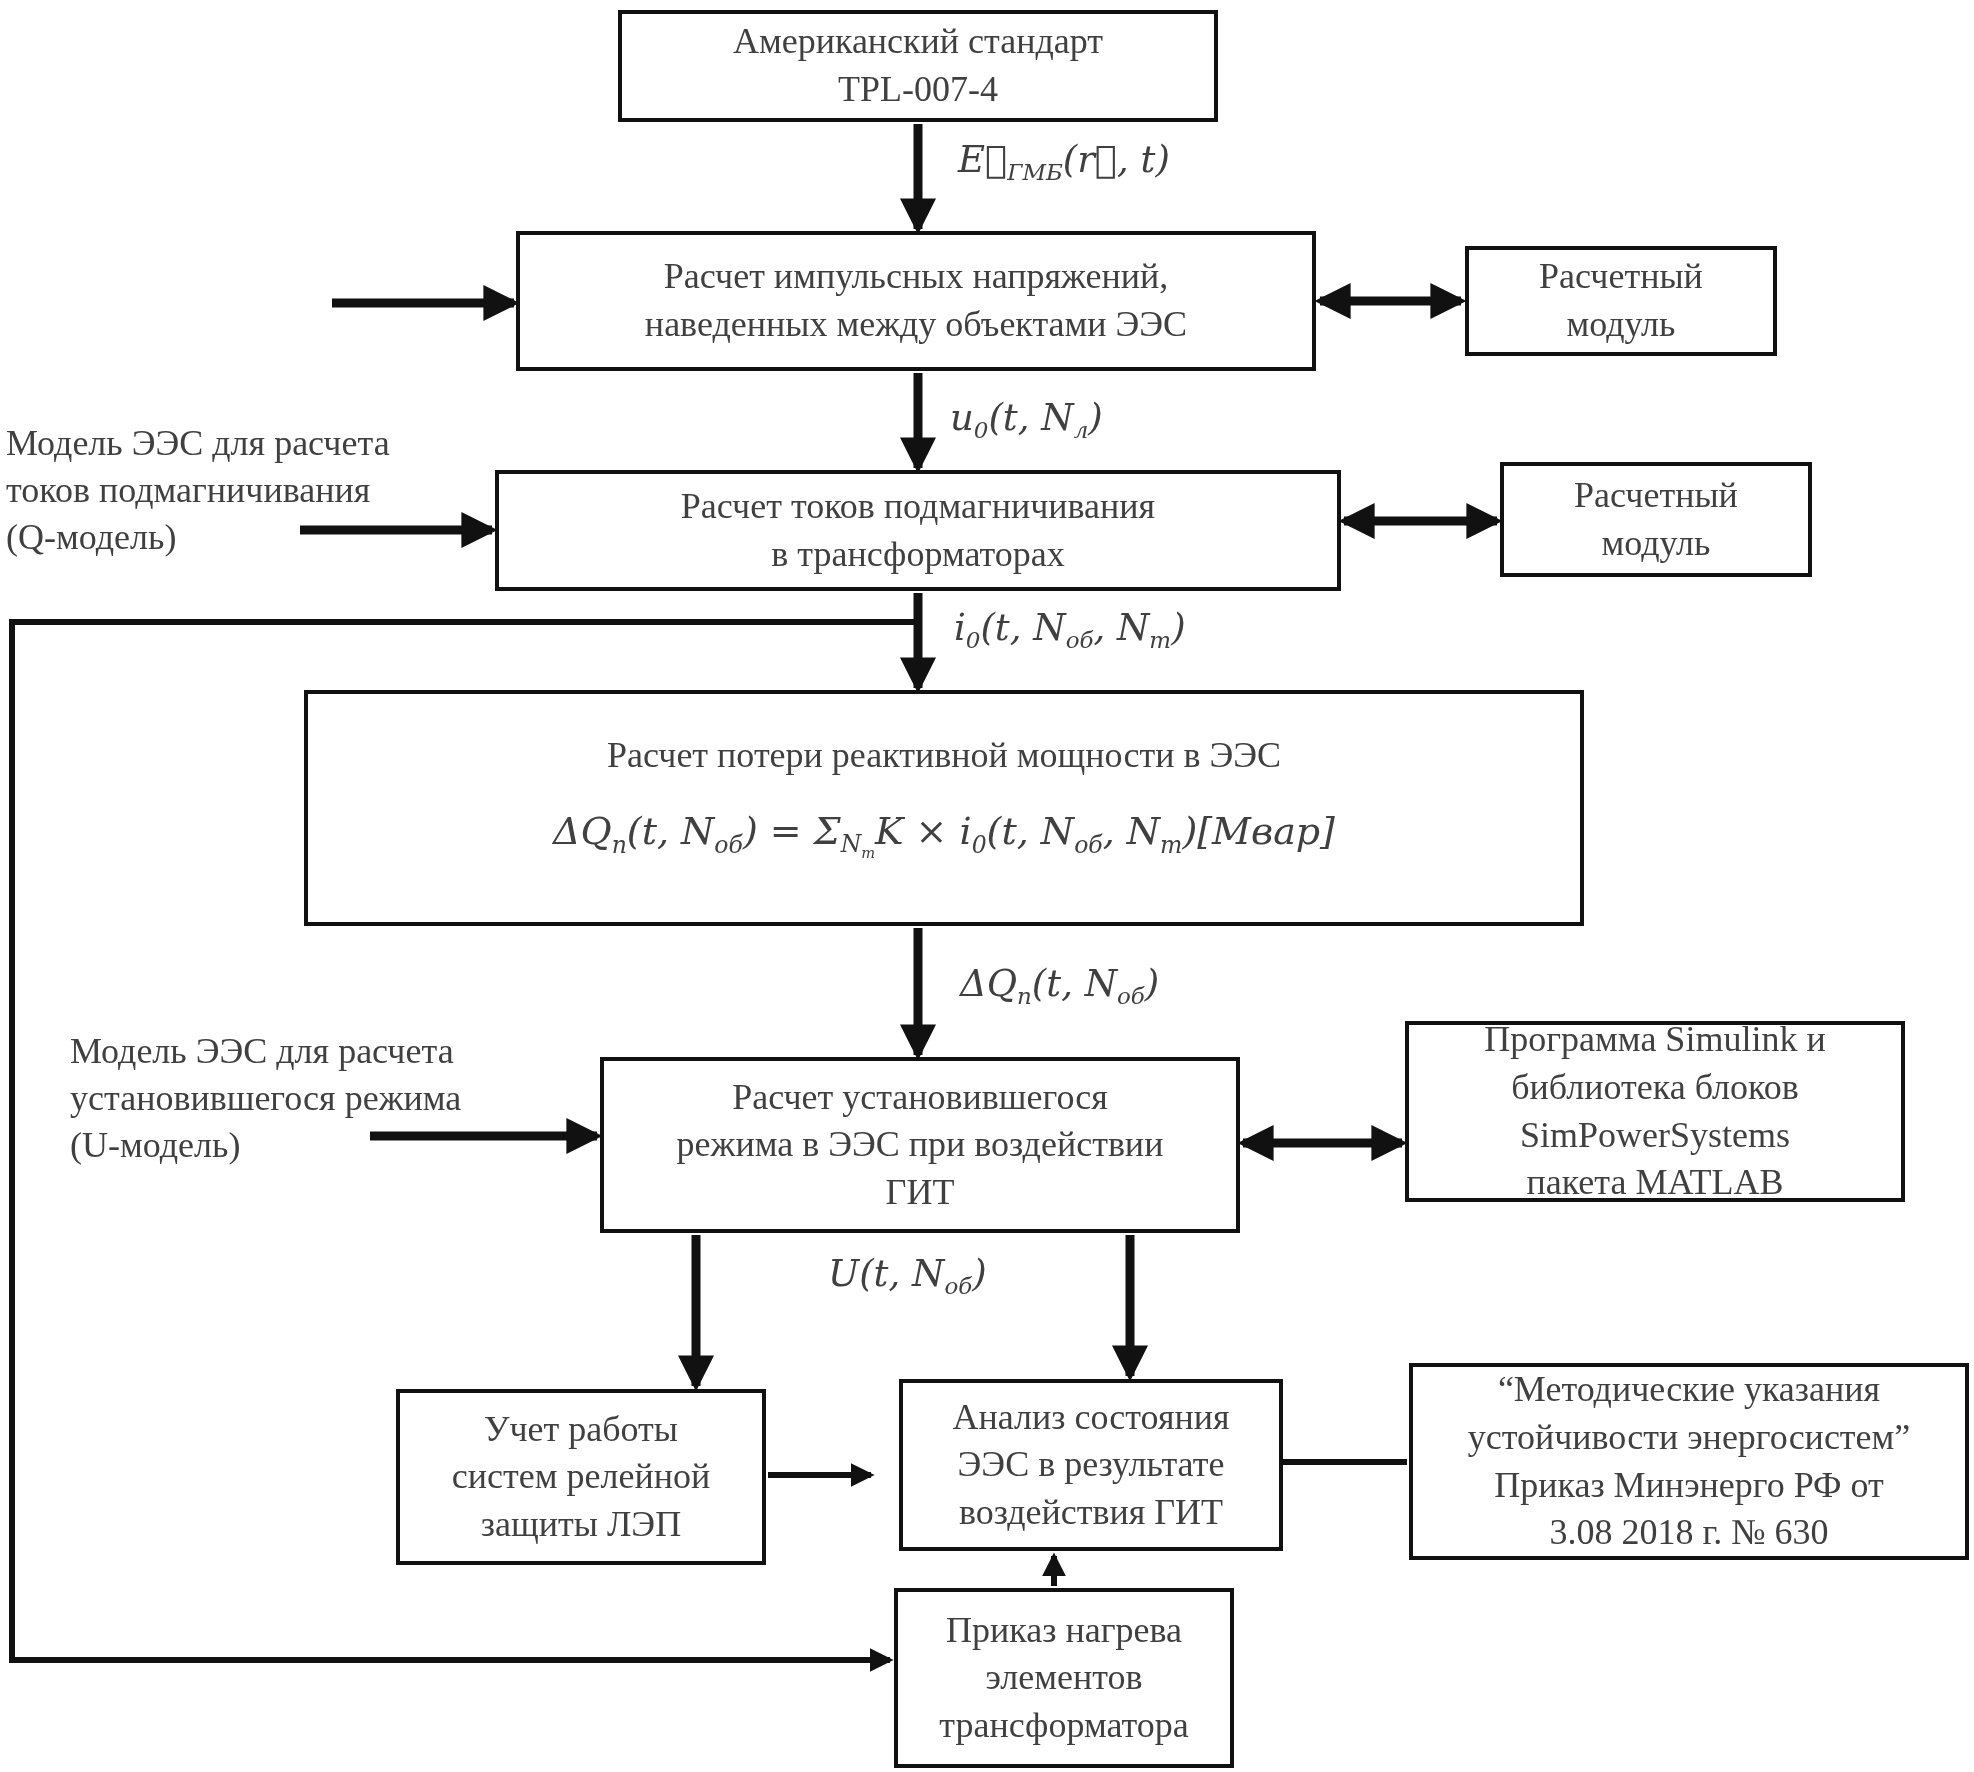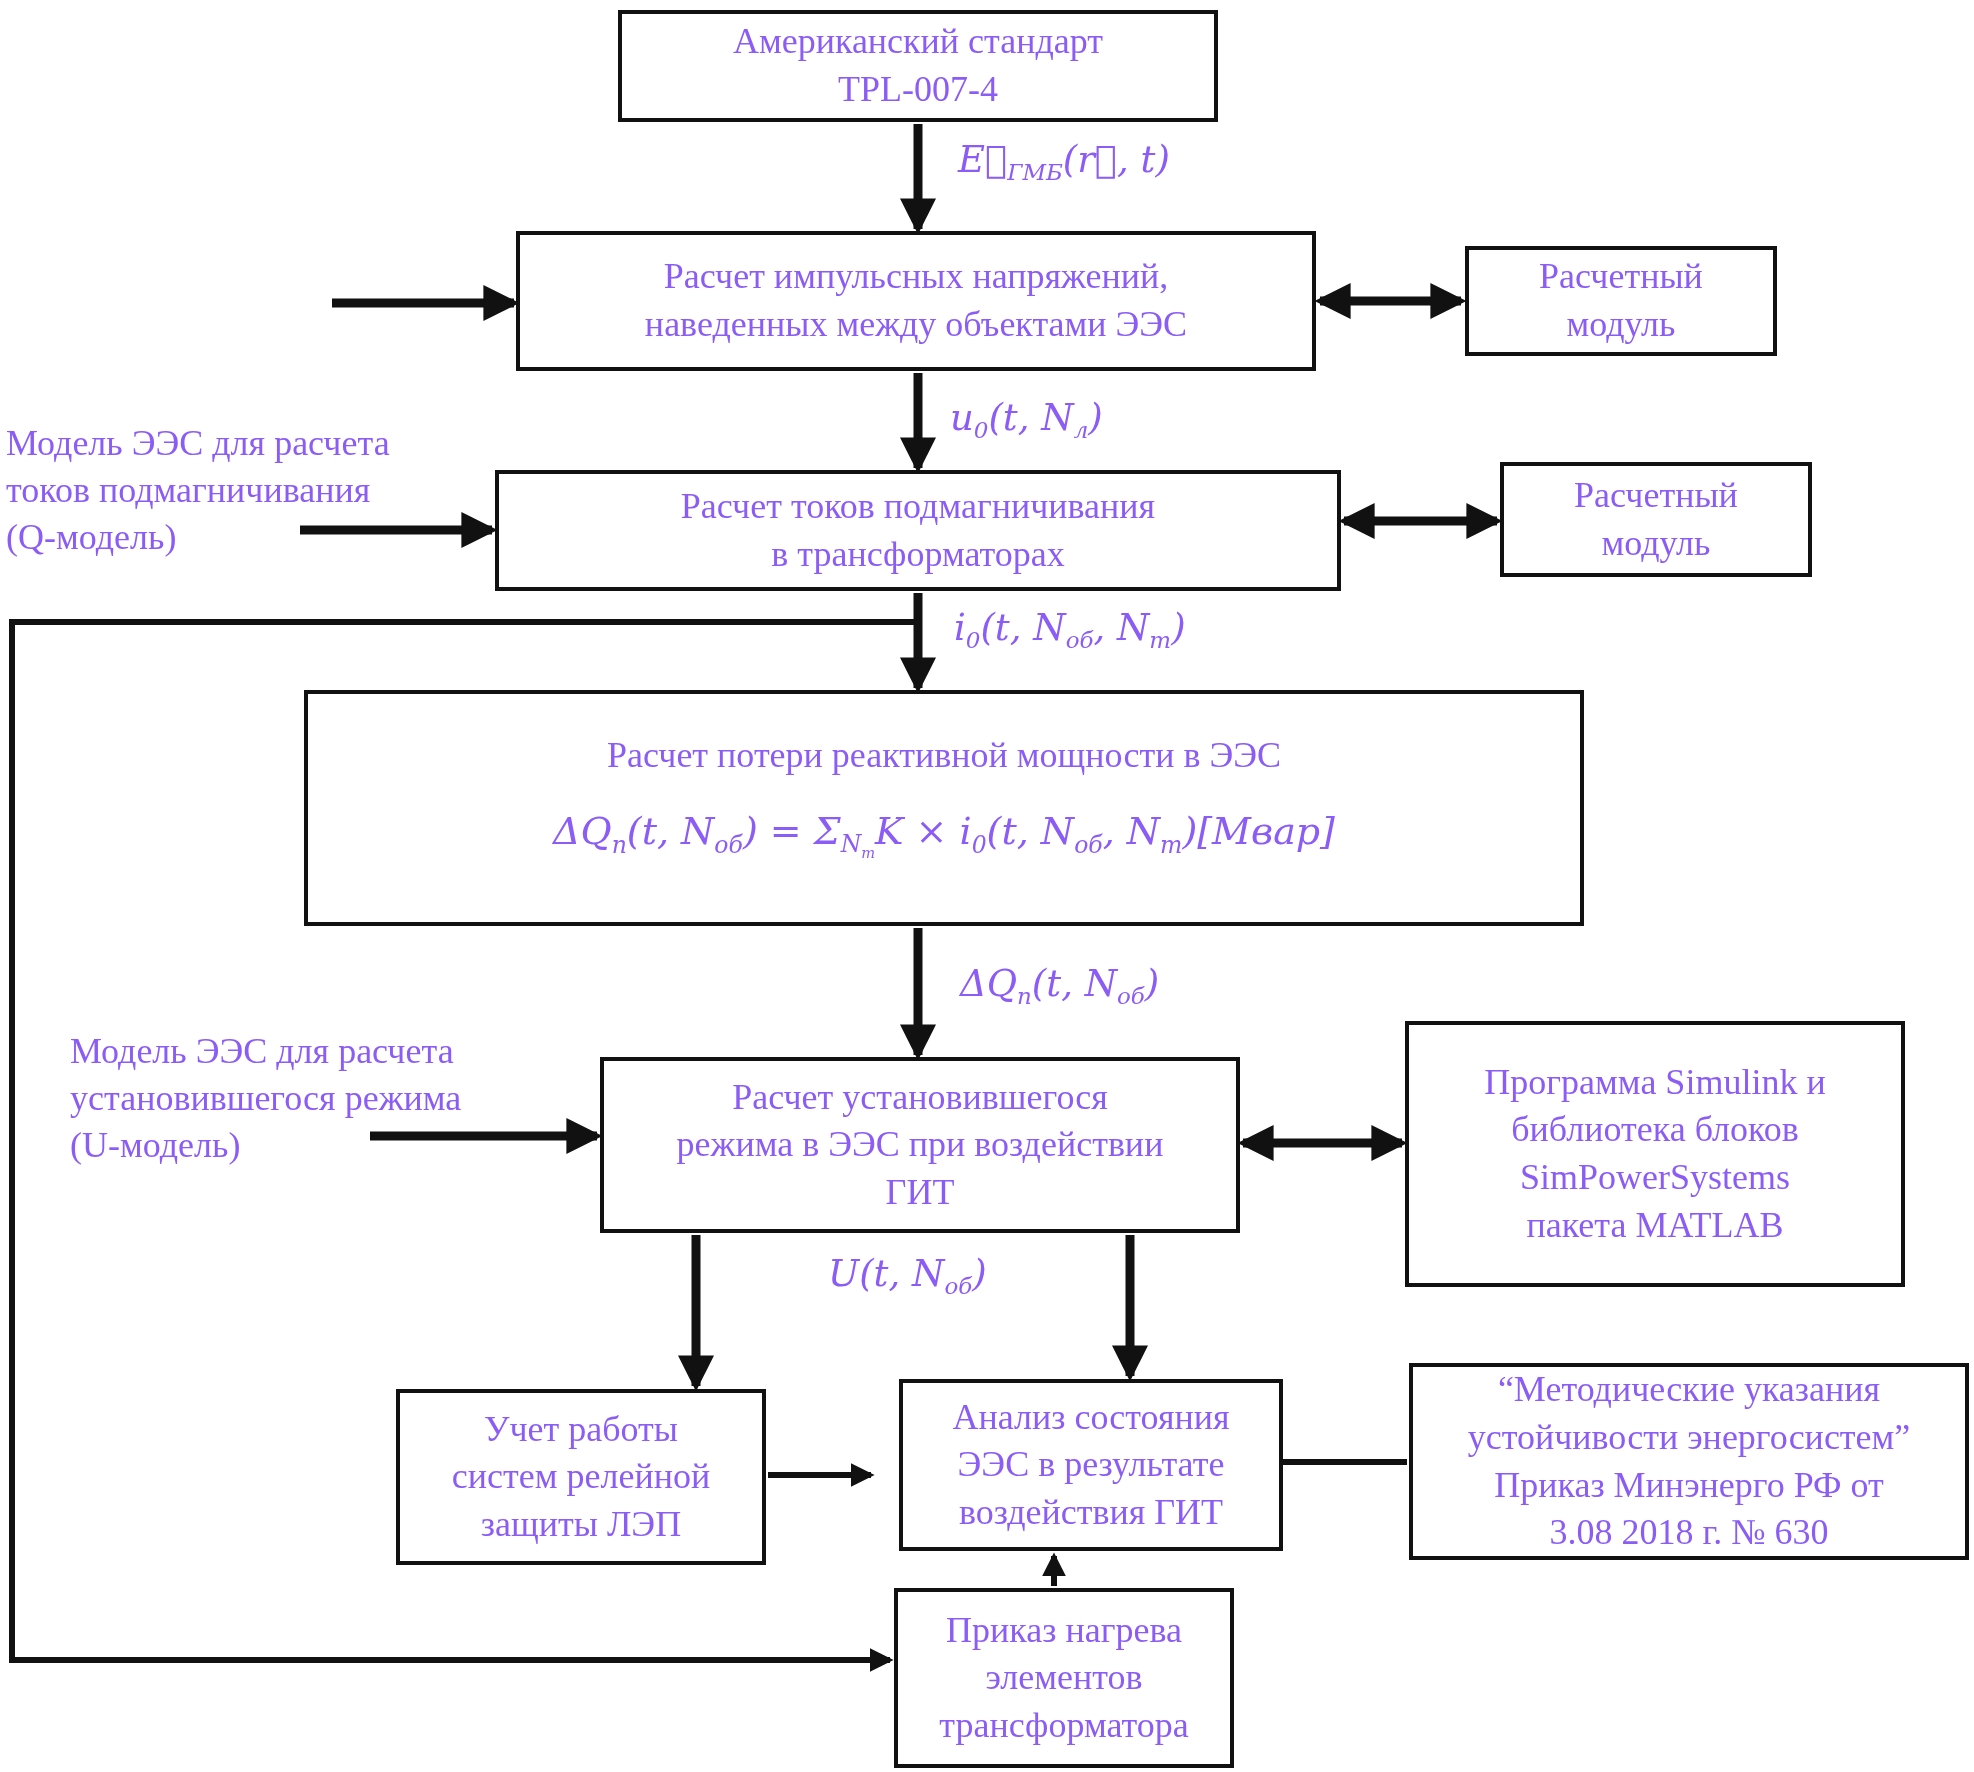--- a/index.html
+++ b/index.html
@@ -1,18 +1,18 @@
 <!DOCTYPE html>
 <html><head>
 <meta charset="utf-8">
 <style>
   html,body{margin:0;padding:0;background:#ffffff;}
   .canvas{
     position:relative;width:1974px;height:1772px;background:#fff;
-    font-family:"Liberation Serif",serif;color:#8b5cf6;overflow:hidden;
+    font-family:"Liberation Serif",serif;color:#404040;overflow:hidden;
   }
   svg.arrows{position:absolute;left:0;top:0;z-index:1;}
   .thick{stroke:#111;stroke-width:9;fill:none;}
   .thin{stroke:#111;stroke-width:6;fill:none;}
   .box{
     position:absolute;box-sizing:border-box;background:#fff;border:4px solid #111;
     display:flex;flex-direction:column;align-items:center;justify-content:center;
     text-align:center;font-size:36px;line-height:1.32;z-index:2;
   }
   .label{
@@ -92,21 +92,21 @@
     <span class="bigbox-title">Расчет потери реактивной мощности в ЭЭС</span>
     <span class="math-inline">ΔQ<sub>п</sub>(t, N<sub>об</sub>) = Σ<sub>N<sub>т</sub></sub>K × i<sub>0</sub>(t, N<sub>об</sub>, N<sub>т</sub>)[Мвар]</span>
   </div>
 
   <div class="box" style="left:600px;top:1057px;width:640px;height:176px;">
     <span>Расчет установившегося</span>
     <span>режима в ЭЭС при воздействии</span>
     <span>ГИТ</span>
   </div>
 
-  <div class="box" style="left:1405px;top:1021px;width:500px;height:266px;">
+  <div class="box" style="left:1405px;top:1021px;width:500px;height:181px;">
     <span>Программа Simulink и</span>
     <span>библиотека блоков</span>
     <span>SimPowerSystems</span>
     <span>пакета MATLAB</span>
   </div>
 
   <div class="box" style="left:396px;top:1389px;width:370px;height:176px;">
     <span>Учет работы</span>
     <span>систем релейной</span>
     <span>защиты ЛЭП</span>

